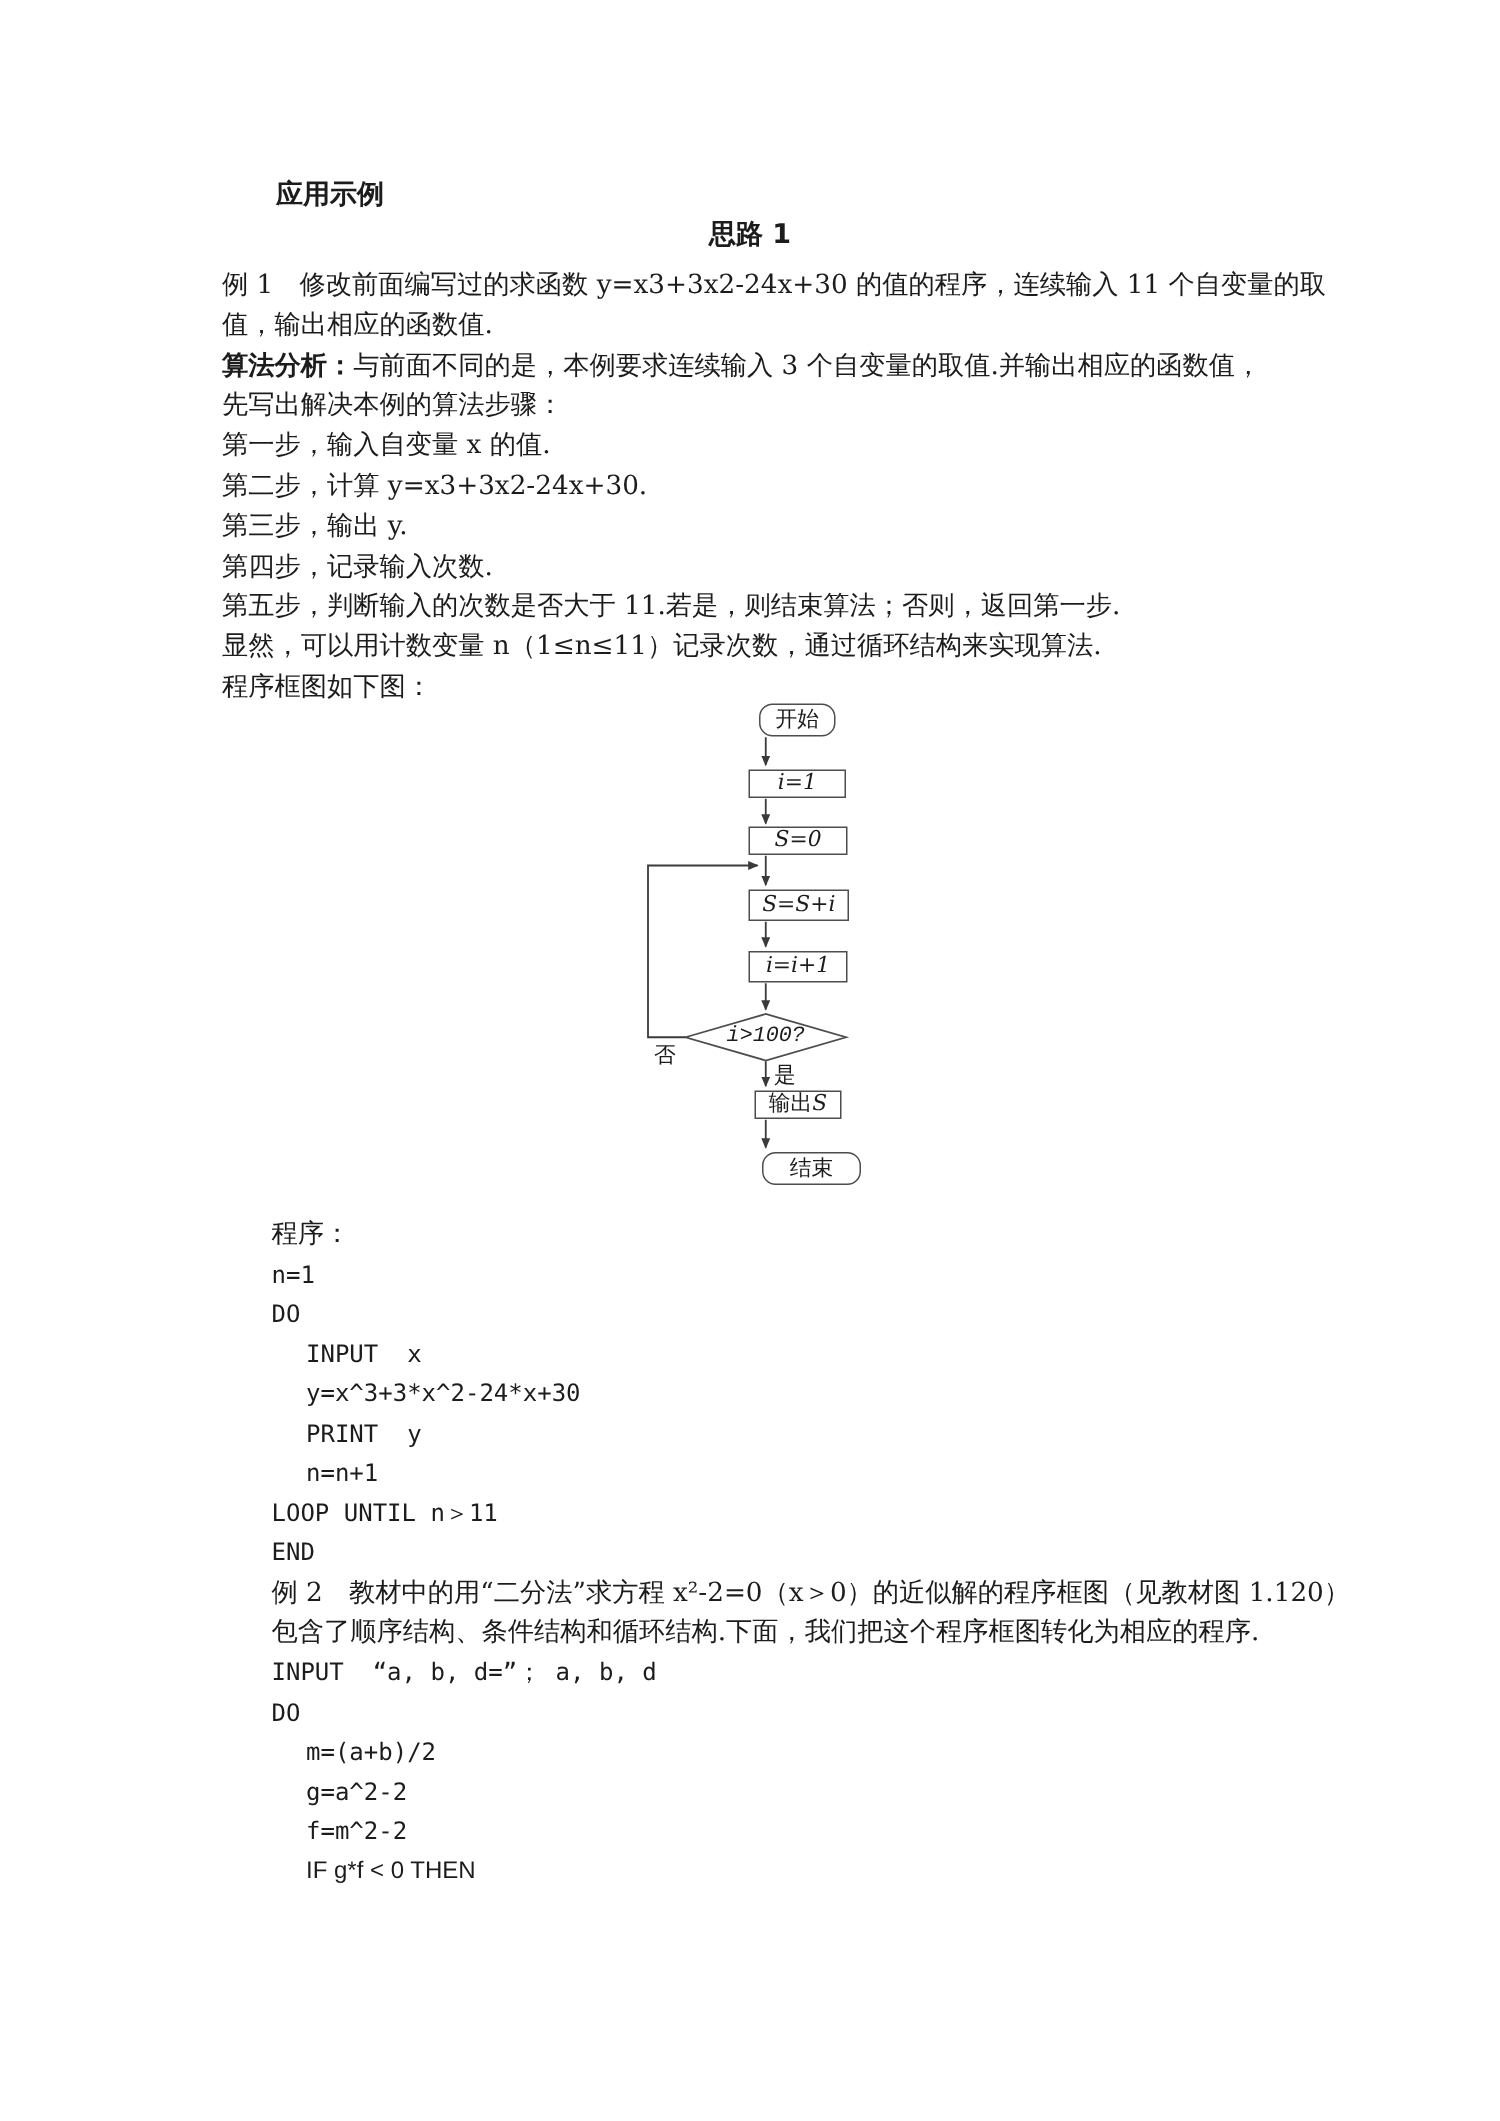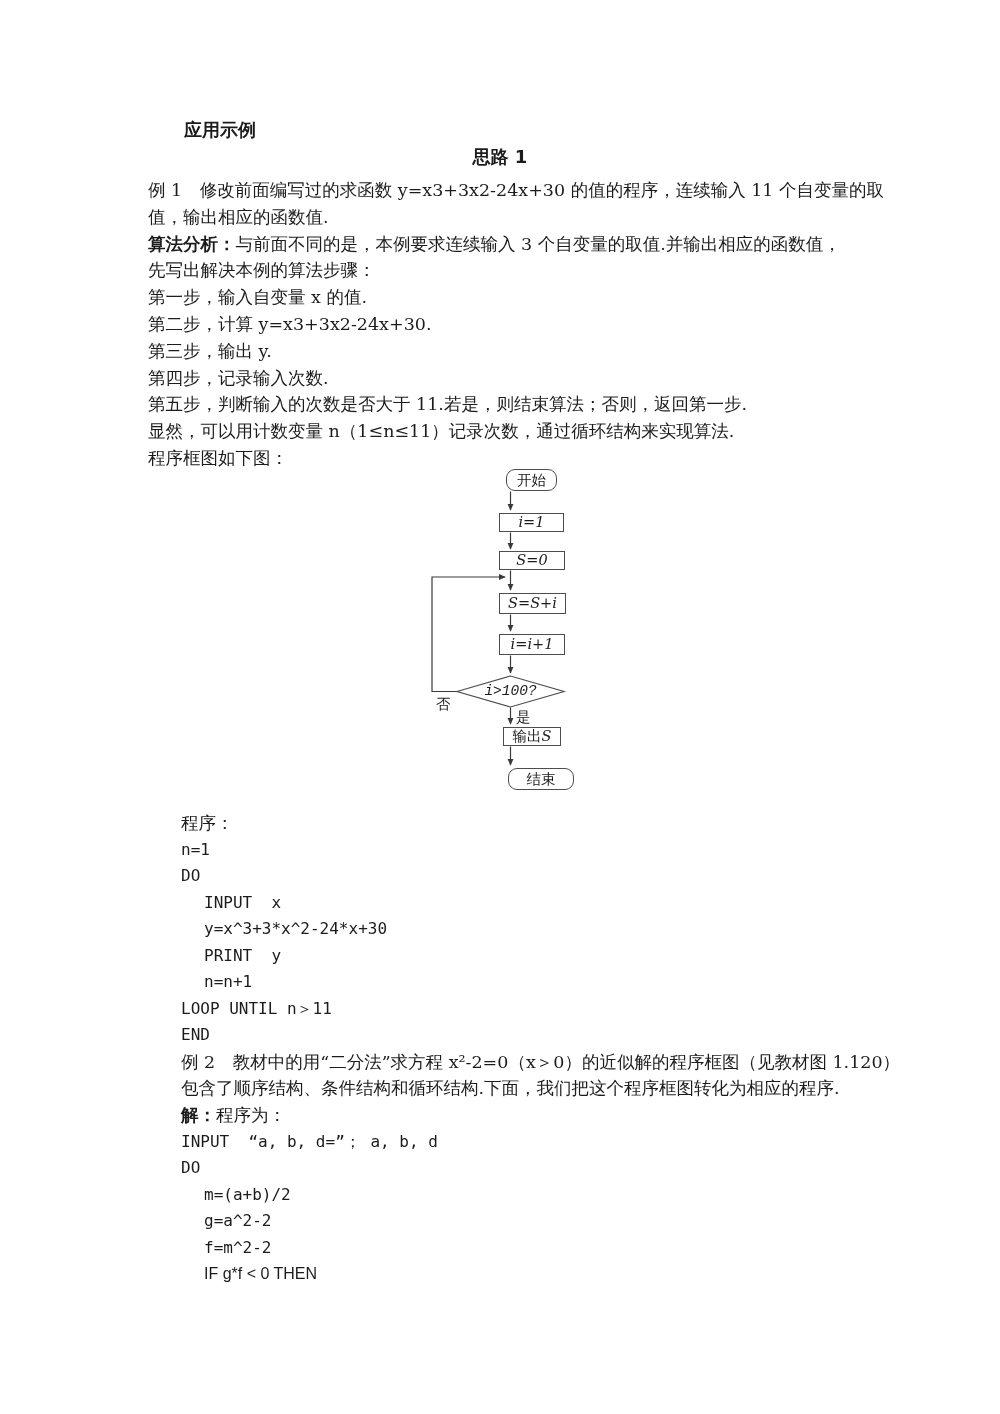--- a/index.html
+++ b/index.html
@@ -162,21 +162,20 @@
     <div class="line code">n=1</div>
     <div class="line code">DO</div>
     <div class="line code ind">INPUT  x</div>
     <div class="line code ind">y=x^3+3*x^2-24*x+30</div>
     <div class="line code ind">PRINT  y</div>
     <div class="line code ind">n=n+1</div>
     <div class="line code">LOOP UNTIL n＞11</div>
     <div class="line code">END</div>
     <div class="line">例 2　教材中的用“二分法”求方程 x²-2=0（x＞0）的近似解的程序框图（见教材图 1.120）</div>
     <div class="line">包含了顺序结构、条件结构和循环结构.下面，我们把这个程序框图转化为相应的程序.</div>
-    <div class="line"><span class="b">解：</span><span>程序为：</span></div>
     <div class="line code">INPUT  “a, b, d=”； a, b, d</div>
     <div class="line code">DO</div>
     <div class="line code ind">m=(a+b)/2</div>
     <div class="line code ind">g=a^2-2</div>
     <div class="line code ind">f=m^2-2</div>
     <div class="line sans-line ind">IF g*f &lt; 0 THEN</div>
   </div>
 
 </div>
 

